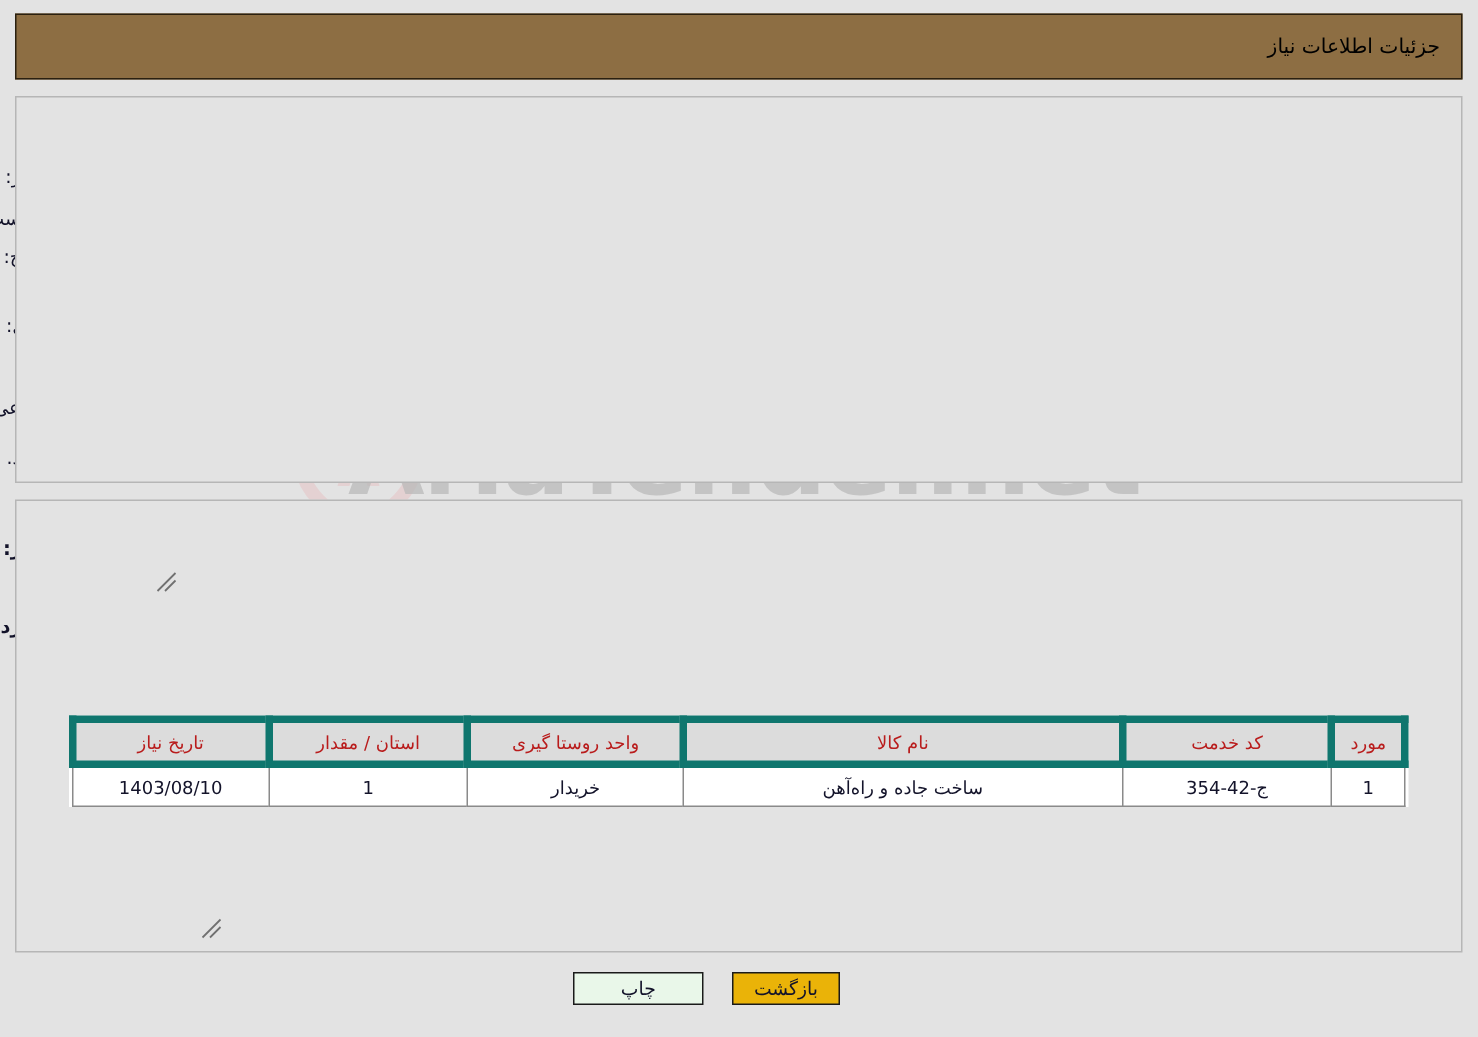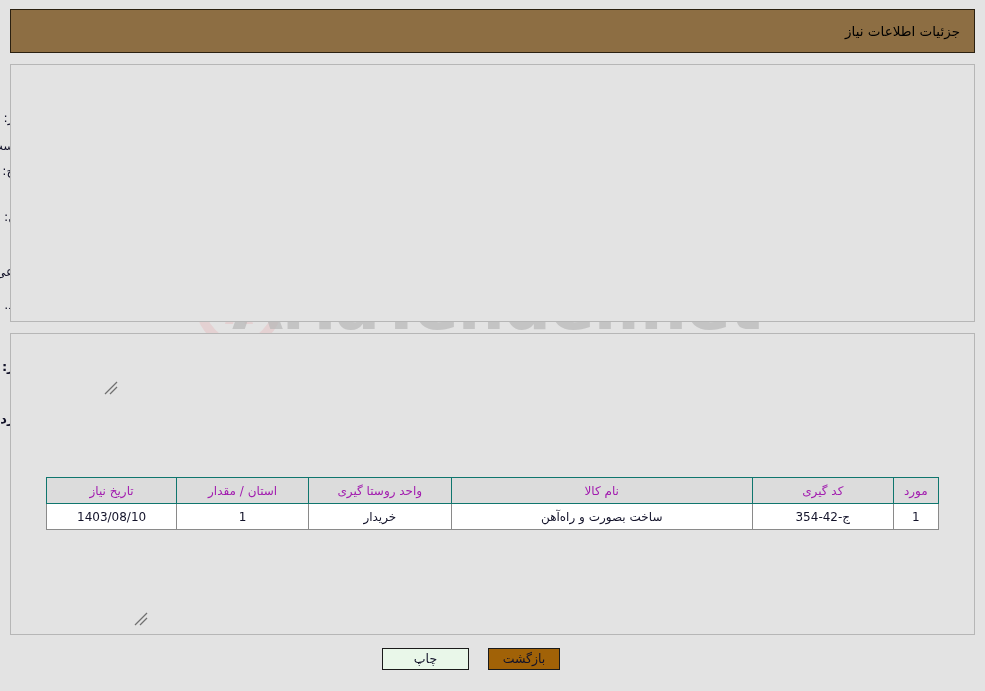--- a/index.html
+++ b/index.html
@@ -197,23 +197,23 @@
   
   .tbl {
     position: absolute;
     border-collapse: collapse;
     font-size: 12px;
     background: #ffffff;
     z-index: 2;
   }
   .tbl th {
     background: #dcdcdc;
-    border: 1px solid #0f766e;
+    border: 5px solid #0f766e;
     font-weight: normal;
-    color: #a21caf;
+    color: #b91c1c;
     height: 25px;
     padding: 0 4px;
     font-size: 12px;
     white-space: nowrap;
   }
   .tbl td {
     background: #ffffff;
     border: 1px solid #8a8a8a;
     color: #13132a;
     height: 25px;
@@ -231,21 +231,21 @@
     font-family: "DejaVu Sans", "Liberation Sans", sans-serif;
     font-size: 12.5px;
     color: #13132a;
     height: 22px;
     line-height: 20px;
     text-align: center;
     cursor: pointer;
     padding: 0;
   }
   .btn-print  { background: #e9f7e9; }
-  .btn-back   { background: #a16207; }
+  .btn-back   { background: #eab308; }
 </style>
 </head>
 <body>
 
 <div class="watermark">
   <svg class="wm-shield" viewBox="0 0 86 104">
     <path d="M43 3 L82 17 L82 56 C82 80 62 95 43 101 C24 95 4 80 4 56 L4 17 Z" fill="none" stroke="#e8a9ad" stroke-width="9"></path>
     <path d="M43 26 L57 76 L49 76 L43 55 L37 76 L29 76 Z" fill="#e8a9ad"></path>
   </svg>
   <div class="wm-text">AriaTender.net</div>
@@ -318,32 +318,32 @@
 
 <div class="lbl bold" style="right:849px; top:411px; font-size:13px;">اطلاعات خدمات مورد نیاز</div>
 
 <div class="lbl bold" style="right:884px; top:440px; font-size:13px;">گروه خدمت:</div>
 <div class="fld right" style="right:175px; top:436px; width:707px; height:24px; line-height:22px;">ساختمان</div>
 
 <table class="tbl" style="right:46px; top:477px; width:893px;">
   <thead>
     <tr>
       <th style="width:38px;">مورد</th>
-      <th style="width:142px;">کد گیری</th>
+      <th style="width:142px;">کد خدمت</th>
       <th style="width:315px;">نام کالا</th>
       <th style="width:140px;">واحد روستا گیری</th>
       <th style="width:130px;">استان / مقدار</th>
       <th style="width:128px;">تاریخ نیاز</th>
     </tr>
   </thead>
   <tbody>
     <tr>
       <td>1</td>
       <td>ج-42-354</td>
-      <td>ساخت بصورت و راه‌آهن</td>
+      <td>ساخت جاده و راه‌آهن</td>
       <td>خریدار</td>
       <td>1</td>
       <td>1403/08/10</td>
     </tr>
   </tbody>
 </table>
 
 <div class="lbl bold" style="right:859px; top:581px; font-size:13px;">توضیحات خریدار:</div>
 <div class="ta" style="right:79px; top:542px; width:774px; height:86px;">عدم رعایت شرایط مندرج در مدارک پیوستی و عدم ارائه مدارک بصورت کامل موجب ابطال استعلام بهاء خواهد شد.
 مبنای محاسبه قیر تهاتری بر اساس بالاترین قیمت قیر در بازار بورس به تاریخ ارائه پیشنهاد قیمت توسط شرکت کننده در استعلام خواهد بود.

